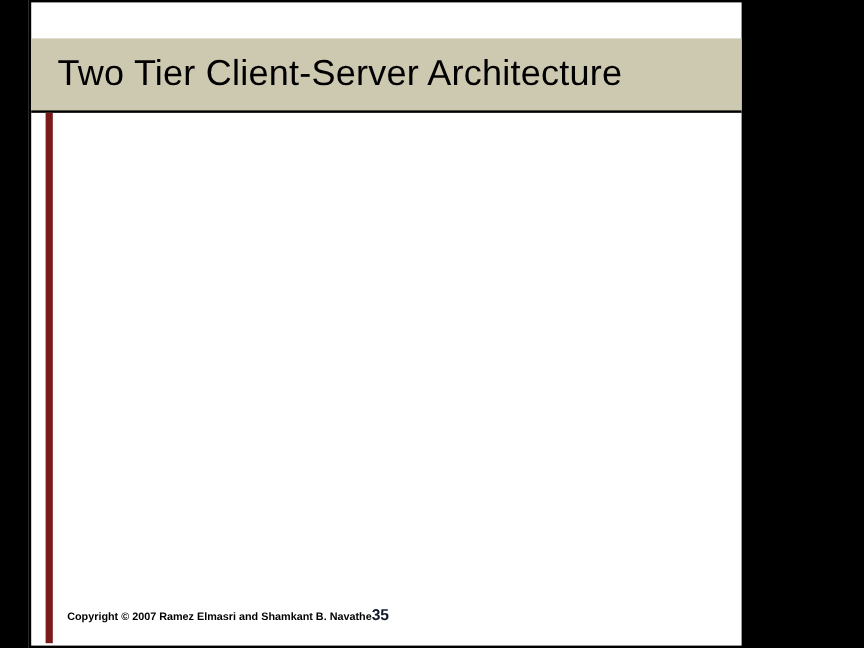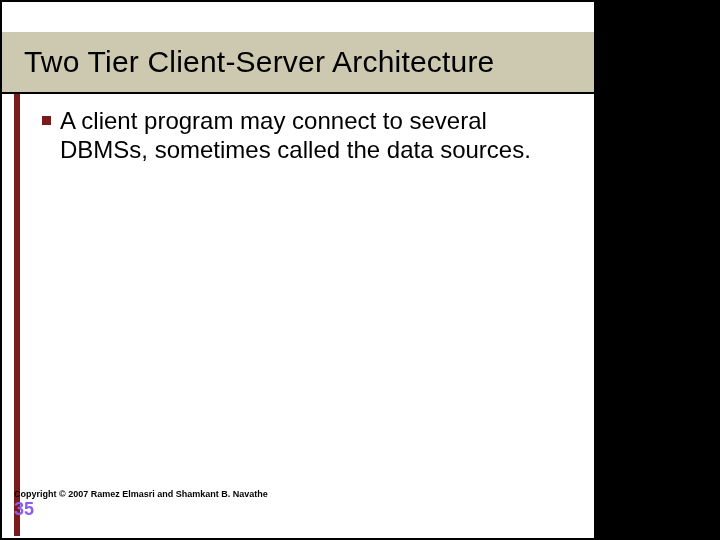--- a/index.html
+++ b/index.html
@@ -11,20 +11,21 @@
     font-family: Arial, Helvetica, sans-serif;
     overflow: hidden;
   }
   .slide {
     position: relative;
     width: 596px;
     height: 540px;
     background: #fff;
     box-sizing: border-box;
     border: 2px solid #000;
+    margin-left: 24px;
   }
   .title-band {
     position: absolute;
     top: 30px;
     left: 0;
     right: 0;
     height: 62px;
     background: #cdc8b0;
     border-bottom: 2px solid #000;
     box-sizing: border-box;
@@ -69,57 +70,50 @@
     background: #7b1a1a;
   }
   .bullet-text {
     flex: 1;
     font-size: 24px;
     line-height: 1.22;
     color: #000;
   }
   .footer {
     position: absolute;
-    left: 12px;
+    left: 30px;
     right: 30px;
     bottom: 18px;
     display: flex;
     align-items: baseline;
-    flex-direction: column;
   }
   .copyright {
     font-size: 9px;
     color: #000;
     font-weight: bold;
   }
   .page-num {
-    font-size: 18px;
+    font-size: 13px;
     font-weight: bold;
-    color: #8b5cf6;
+    color: #0f172a;
   }
 </style>
 </head>
 <body>
 
 <div class="slide">
 
   <div class="title-band">
     <div class="title-text">Two Tier Client-Server Architecture</div>
   </div>
 
   <div class="vbar"></div>
 
   <div class="content">
 
-    <div class="bullet-row">
-      <div class="bullet-glyph">
-          <div class="sq"></div>
-        </div>
-      <div class="bullet-text">A client program may connect to several DBMSs, sometimes called the data sources.</div>
-    </div>
 
 
   </div>
 
   <div class="footer">
     <div class="copyright">Copyright © 2007 Ramez Elmasri and Shamkant B. Navathe</div>
     <div class="page-num">35</div>
   </div>
 
 </div>

